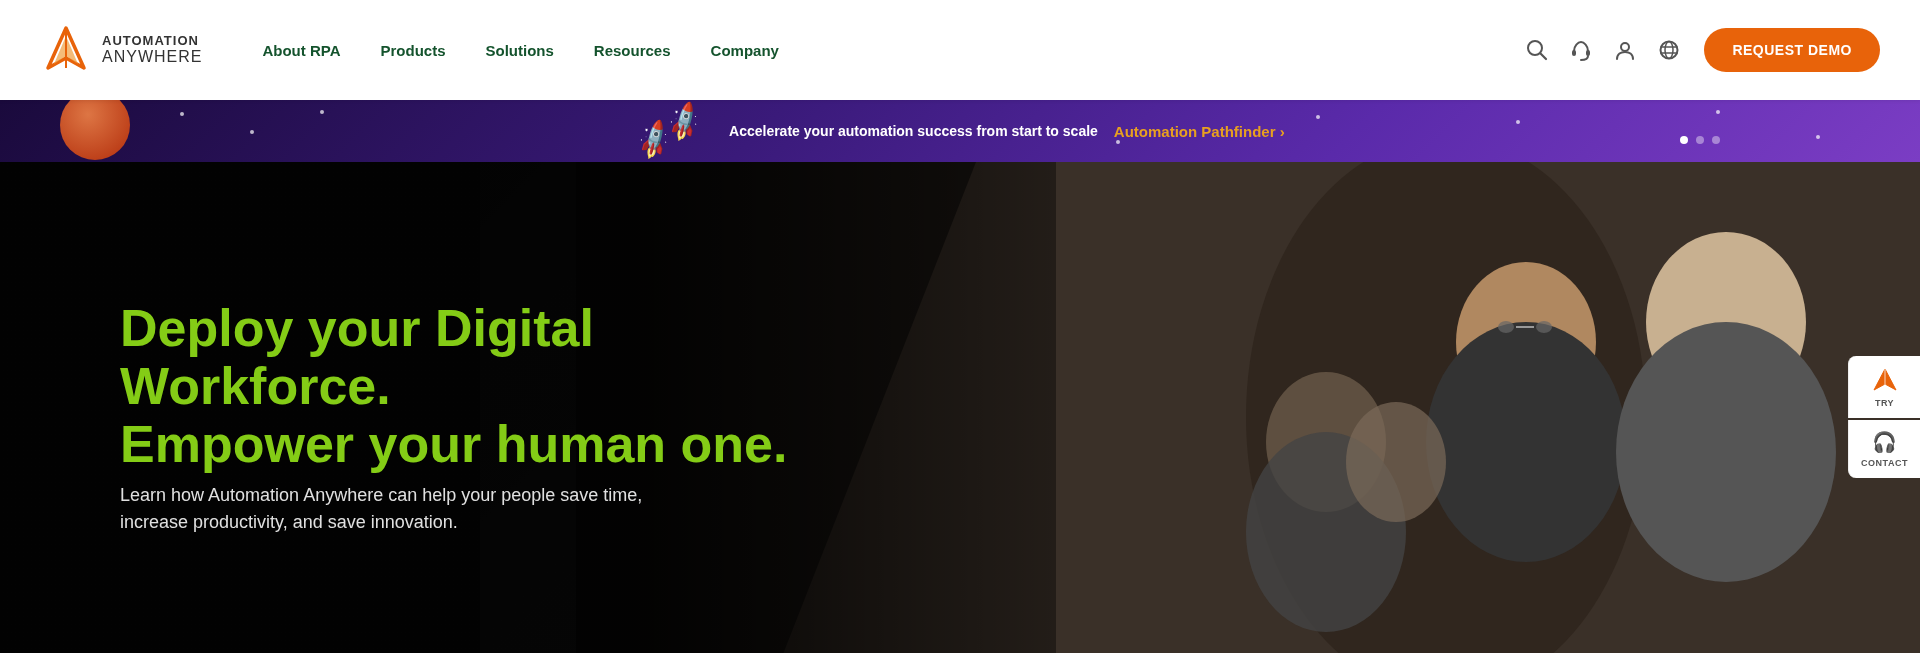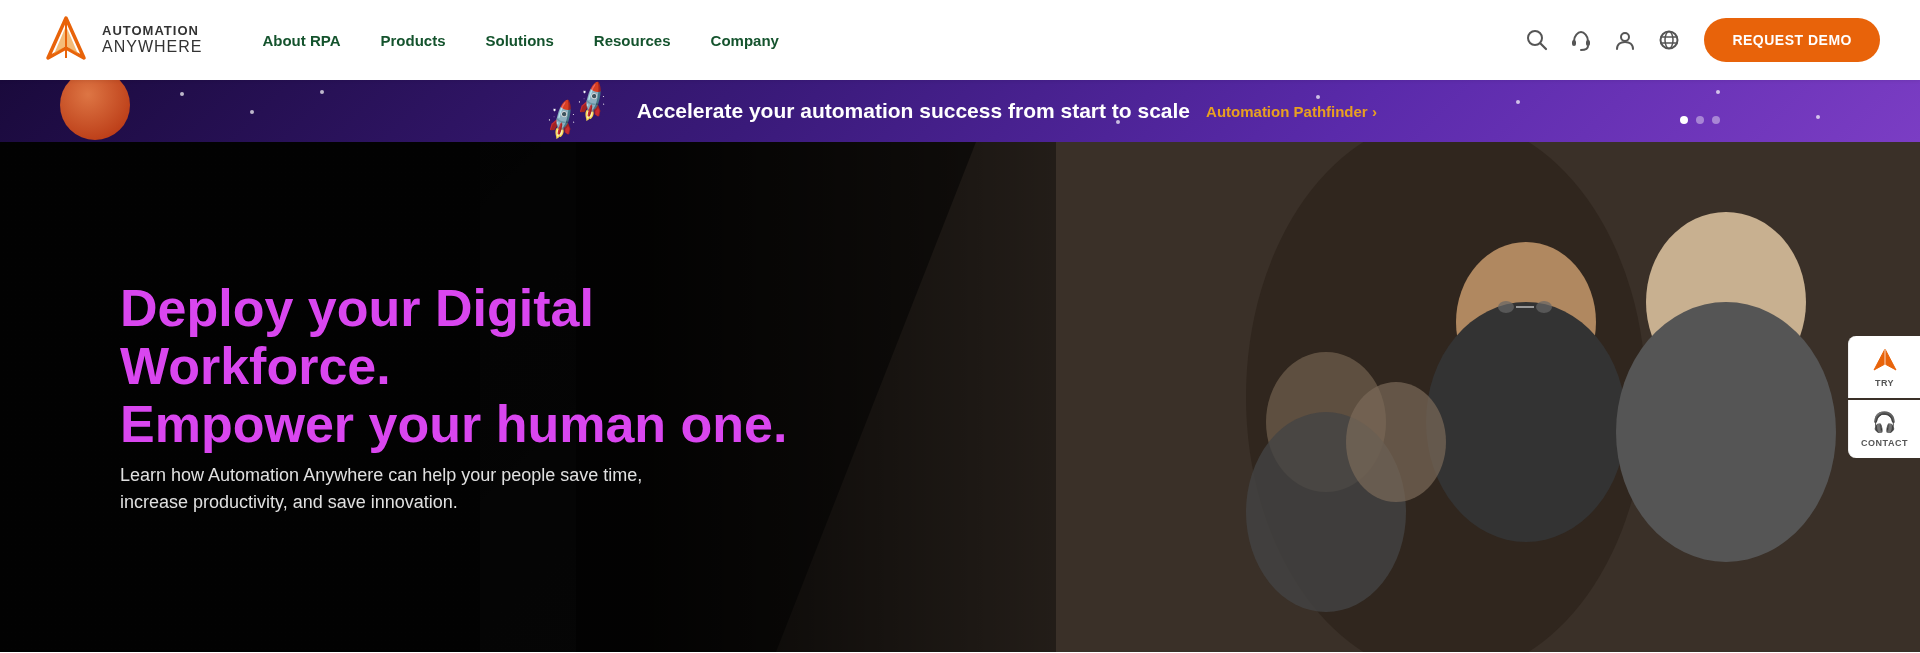--- a/index.html
+++ b/index.html
@@ -3,21 +3,21 @@
   <meta charset="utf-8">
   <style>
     * { margin: 0; padding: 0; box-sizing: border-box; }
     body { font-family: 'Arial', sans-serif; width: 1920px; overflow-x: hidden; }
 
     
     .navbar {
       display: flex;
       align-items: center;
       background: #fff;
-      height: 80px;
+      height: 100px;
       padding: 0 40px;
       position: relative;
       z-index: 100;
       box-shadow: 0 1px 4px rgba(0,0,0,0.08);
     }
     .logo-area {
       display: flex;
       align-items: center;
       margin-right: 60px;
       text-decoration: none;
@@ -100,21 +100,21 @@
       background: radial-gradient(circle at 40% 35%, #ff8844, #cc3300);
       border-radius: 50%;
       opacity: 0.85;
     }
     .banner-rockets {
       margin-right: 8px;
       font-size: 28px;
       transform: rotate(-30deg);
     }
     .banner-text {
-      font-size: 21px;
+      font-size: 14px;
       font-weight: 700;
       color: #fff;
     }
     .banner-link {
       font-size: 15px;
       font-weight: 700;
       color: #e8a020;
       cursor: pointer;
       text-decoration: none;
     }
@@ -184,21 +184,21 @@
       position: absolute;
       left: 120px;
       top: 50%;
       transform: translateY(-50%);
       z-index: 10;
       max-width: 680px;
     }
     .hero-headline {
       font-size: 52px;
       font-weight: 900;
-      color: #d946ef;
+      color: #84cc16;
       line-height: 1.12;
       margin-bottom: 8px;
     }
     .hero-subtext {
       font-size: 18px;
       color: #e0e0e0;
       line-height: 1.5;
       max-width: 560px;
     }
     .hero-cta {

